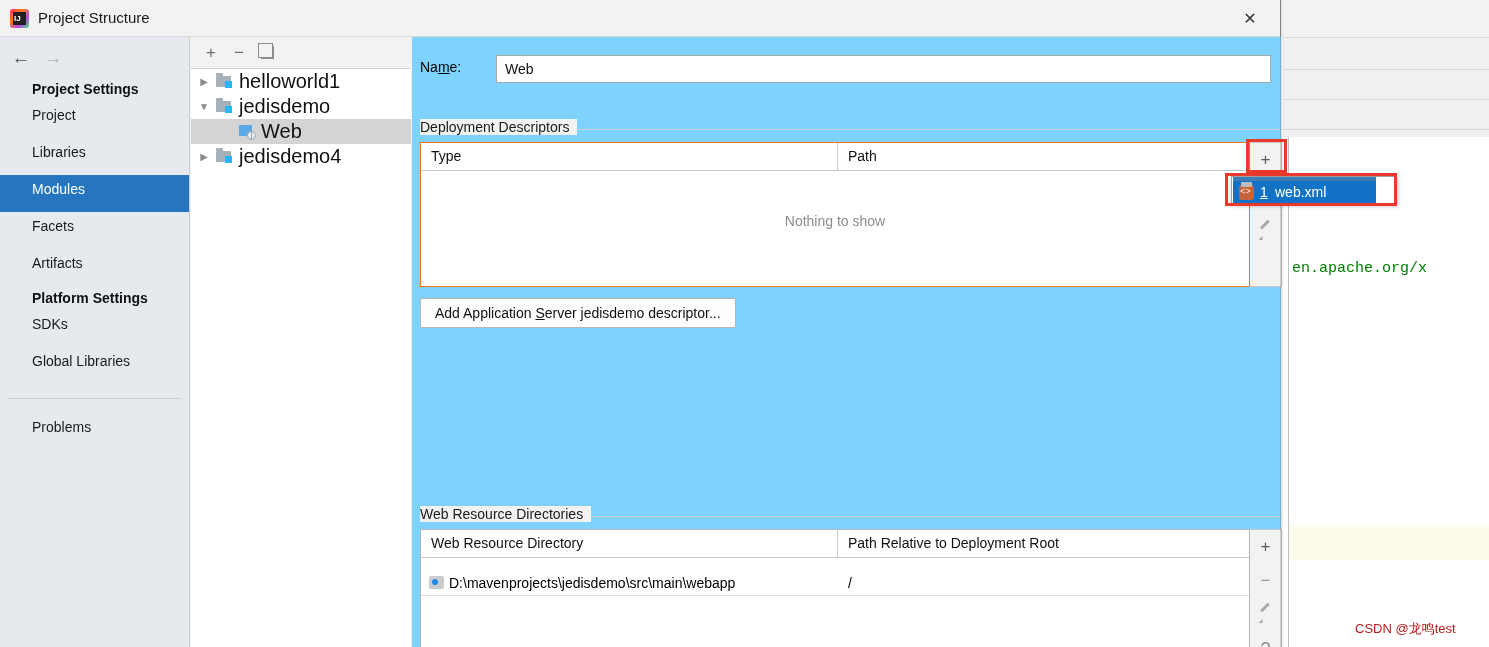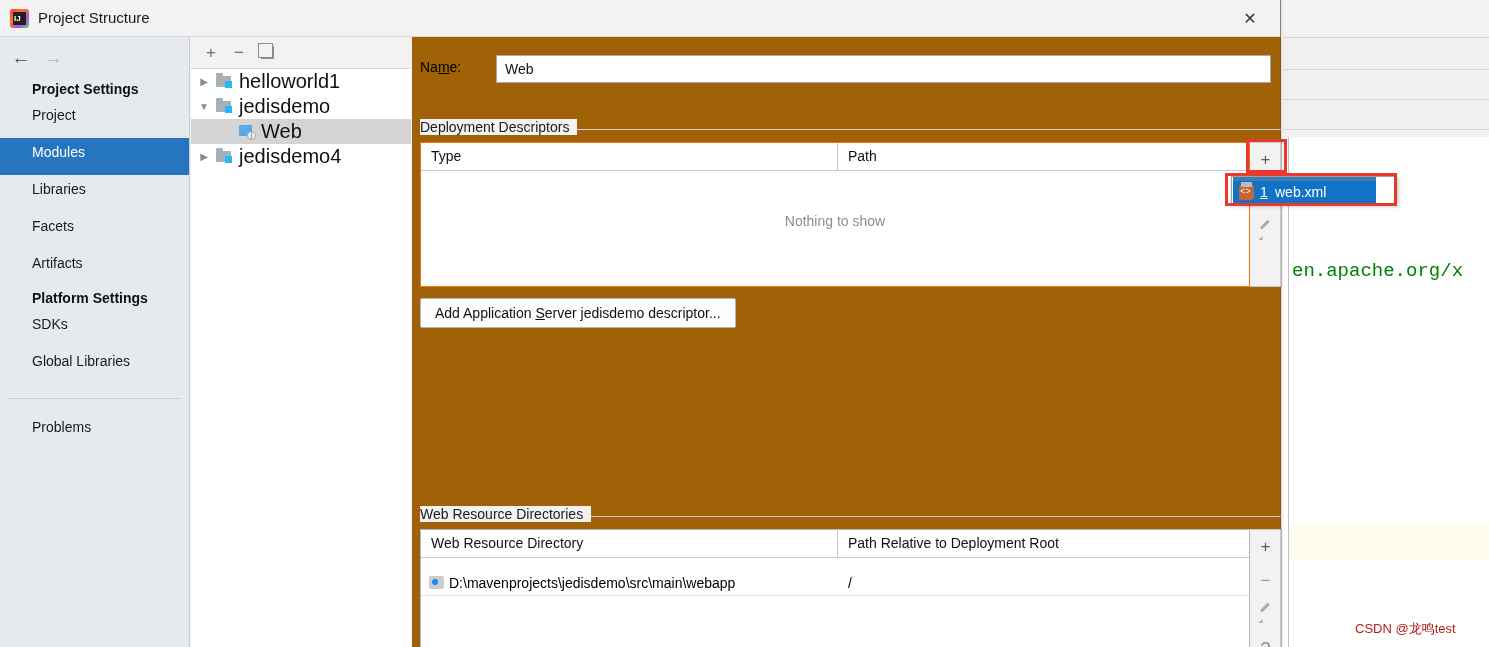--- a/index.html
+++ b/index.html
@@ -34,21 +34,21 @@
     background: #ffffff;
   }
   .ide-gutter {
     position: absolute; left: 1283px; top: 137px; width: 6px; height: 510px;
     background: #ffffff; border-right: 1px solid #c0c0c0;
   }
   .ide-code-line {
     position: absolute; left: 1292px; top: 260px;
     color: #008000;
     font-family: "Liberation Mono", monospace;
-    font-size: 19px;
+    font-size: 15px;
     white-space: nowrap;
   }
   .ide-highlight-band {
     position: absolute; left: 1289px; top: 525px; width: 200px; height: 35px;
     background: #fdfbec;
   }
   .ide-watermark {
     position: absolute; left: 1355px; top: 620px;
     color: #b91c1c; font-size: 13px; white-space: nowrap;
   }
@@ -186,21 +186,21 @@
   .web-icon .globe:after {
     content: ""; position: absolute; left: 3px; top: -1px;
     width: 1px; height: 9px; background: #9aa6ae;
   }
   .tree-label { position: absolute; top: 0; }
 
   
   #content {
     position: absolute; left: 412px; top: 37px;
     width: 869px; height: 610px;
-    background: #a16207;
+    background: #7dd3fc;
   }
   .name-row { position: absolute; left: 8px; top: 18px; }
   .name-label { position: absolute; left: 0; top: 4px; font-size: 14px; }
   .name-label u { text-decoration: underline; }
   .name-input {
     position: absolute; left: 76px; top: 0;
     width: 775px; height: 28px;
     background: #ffffff; border: 1px solid #a8a8a8;
     font-family: "Liberation Sans", sans-serif; font-size: 14px;
     padding: 0 8px; color: #111; outline: none;
@@ -368,22 +368,22 @@
   </div>
 
   <div id="sidebar">
     <div class="nav-arrows">
       <div class="nav-arrow nav-back">←</div>
       <div class="nav-arrow nav-fwd">→</div>
     </div>
 
     <div class="side-group-header">Project Settings</div>
     <div class="side-item">Project</div>
+    <div class="side-item">Libraries</div>
     <div class="side-item selected">Modules</div>
-    <div class="side-item">Libraries</div>
     <div class="side-item">Facets</div>
     <div class="side-item">Artifacts</div>
 
     <div class="side-group-header">Platform Settings</div>
     <div class="side-item">SDKs</div>
     <div class="side-item">Global Libraries</div>
 
     <div class="side-sep"></div>
 
     <div class="side-item">Problems</div>

